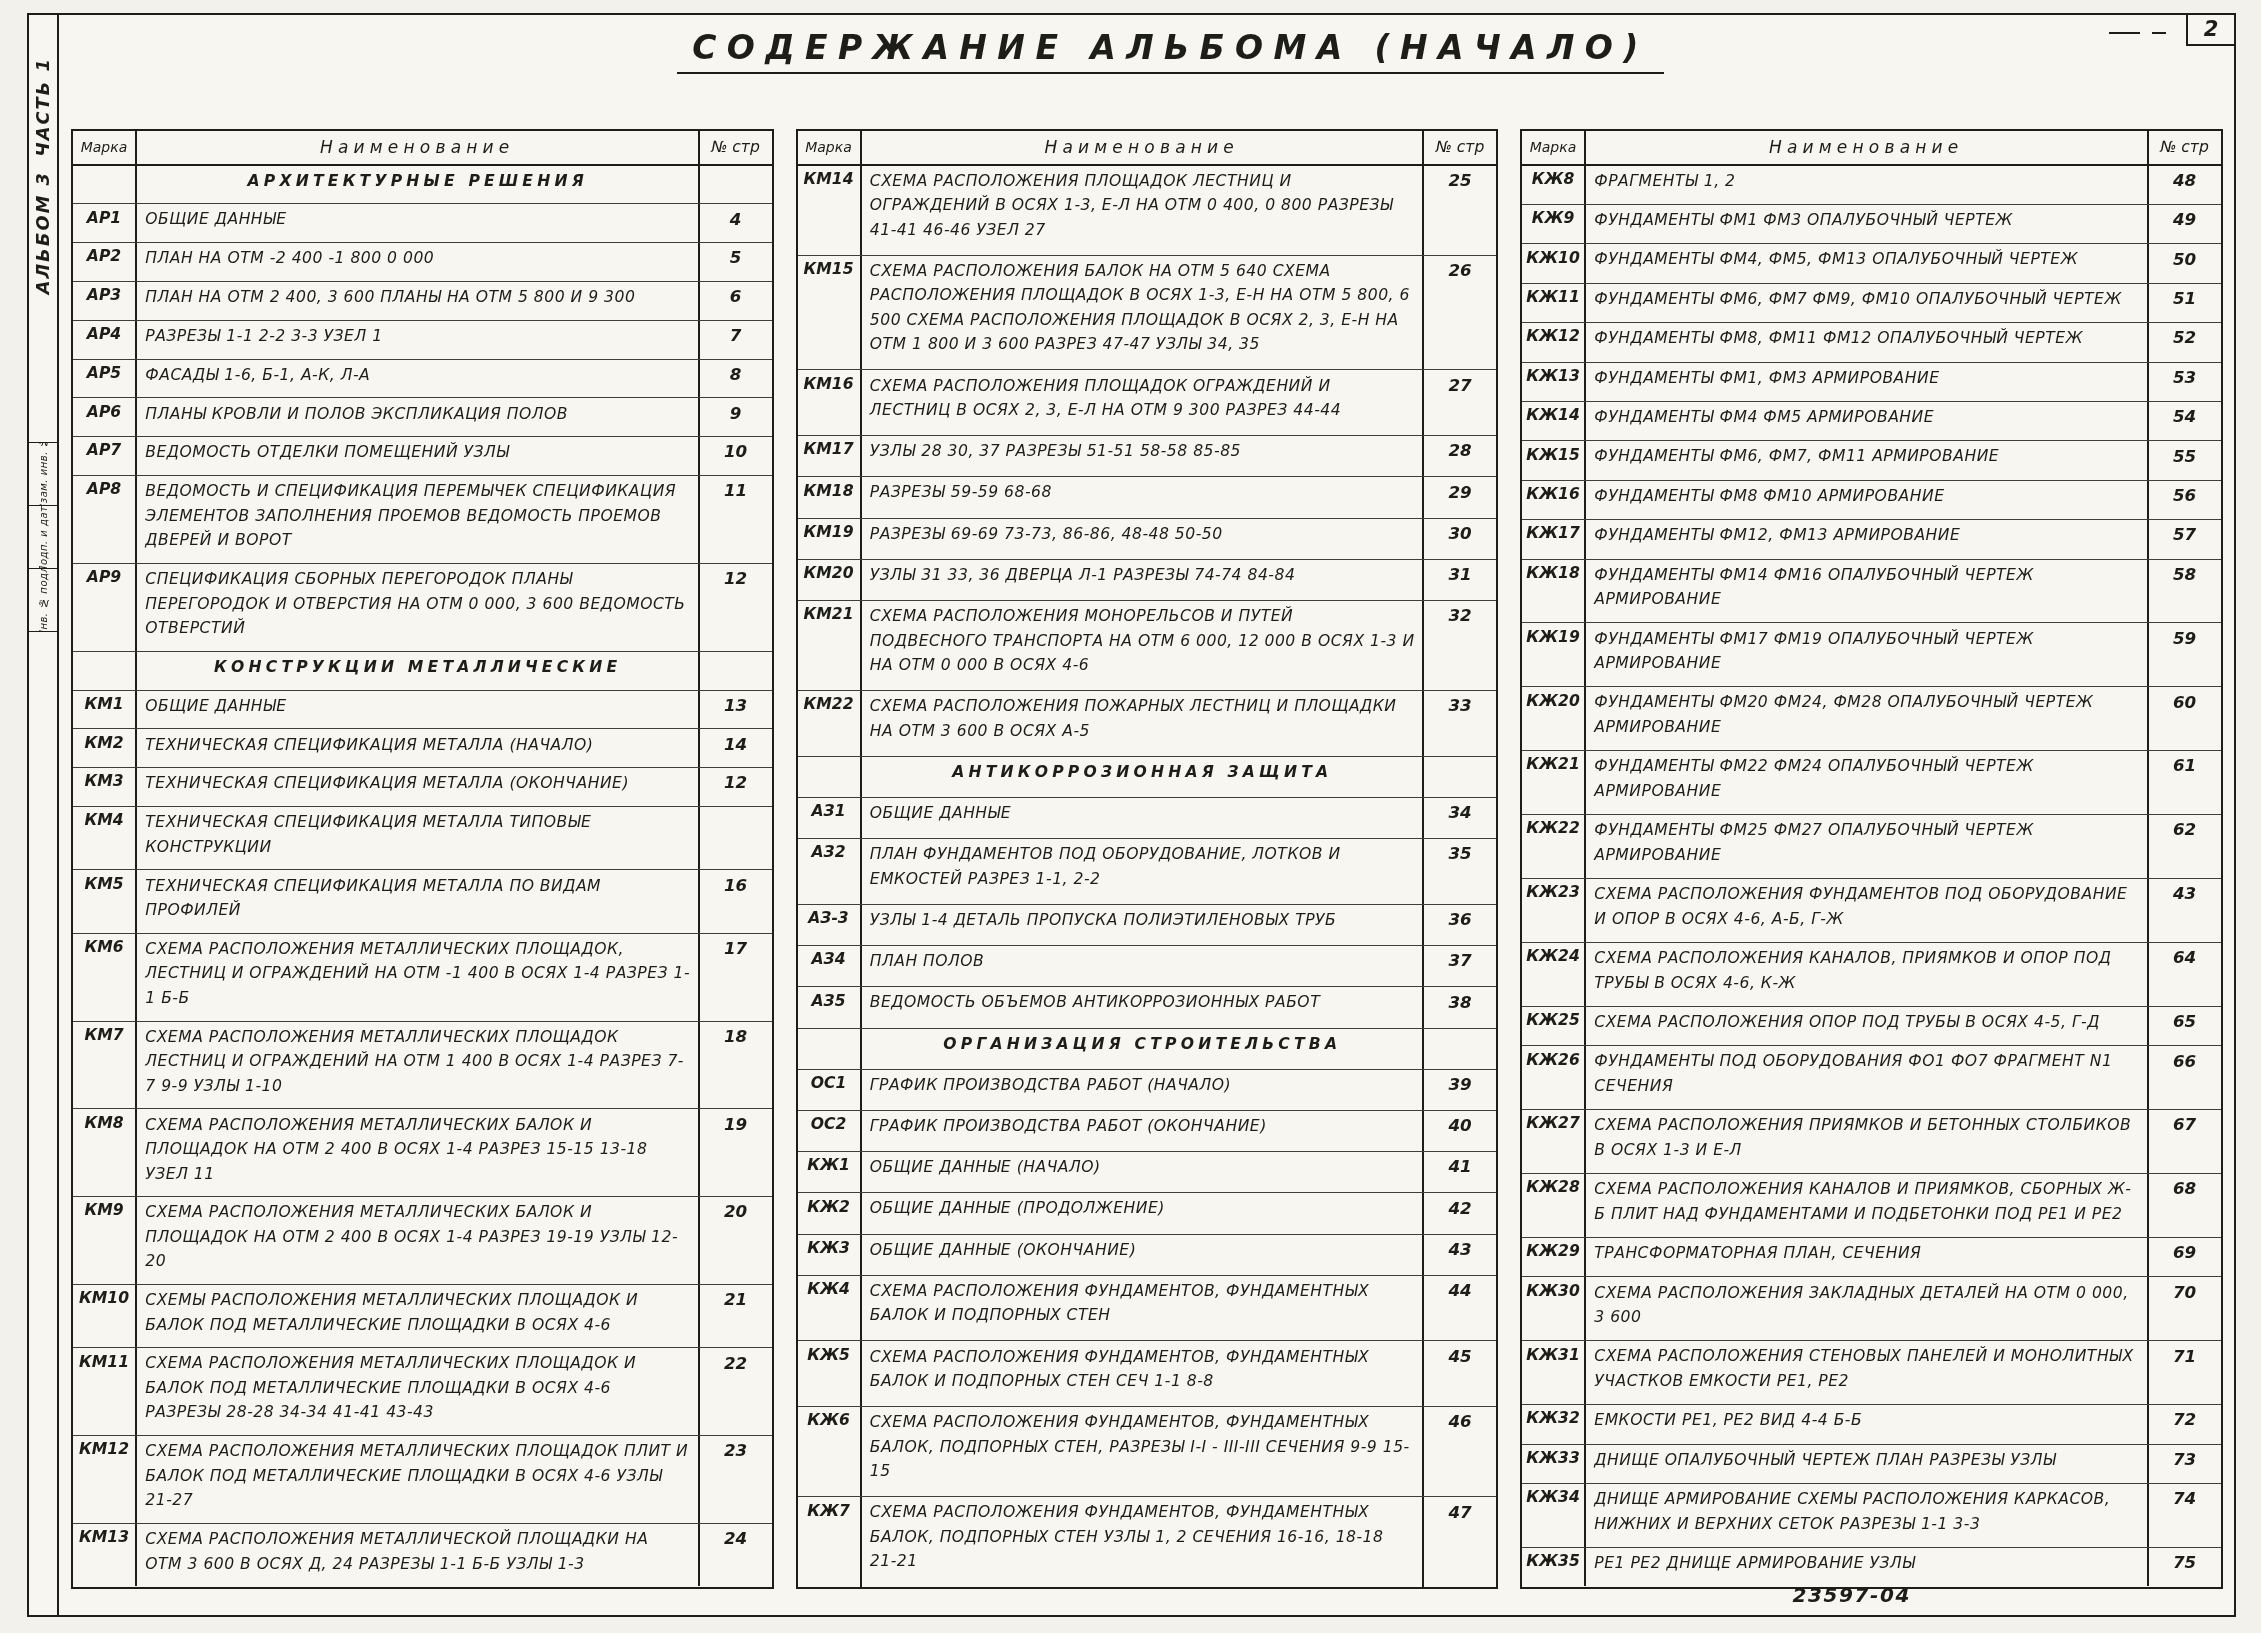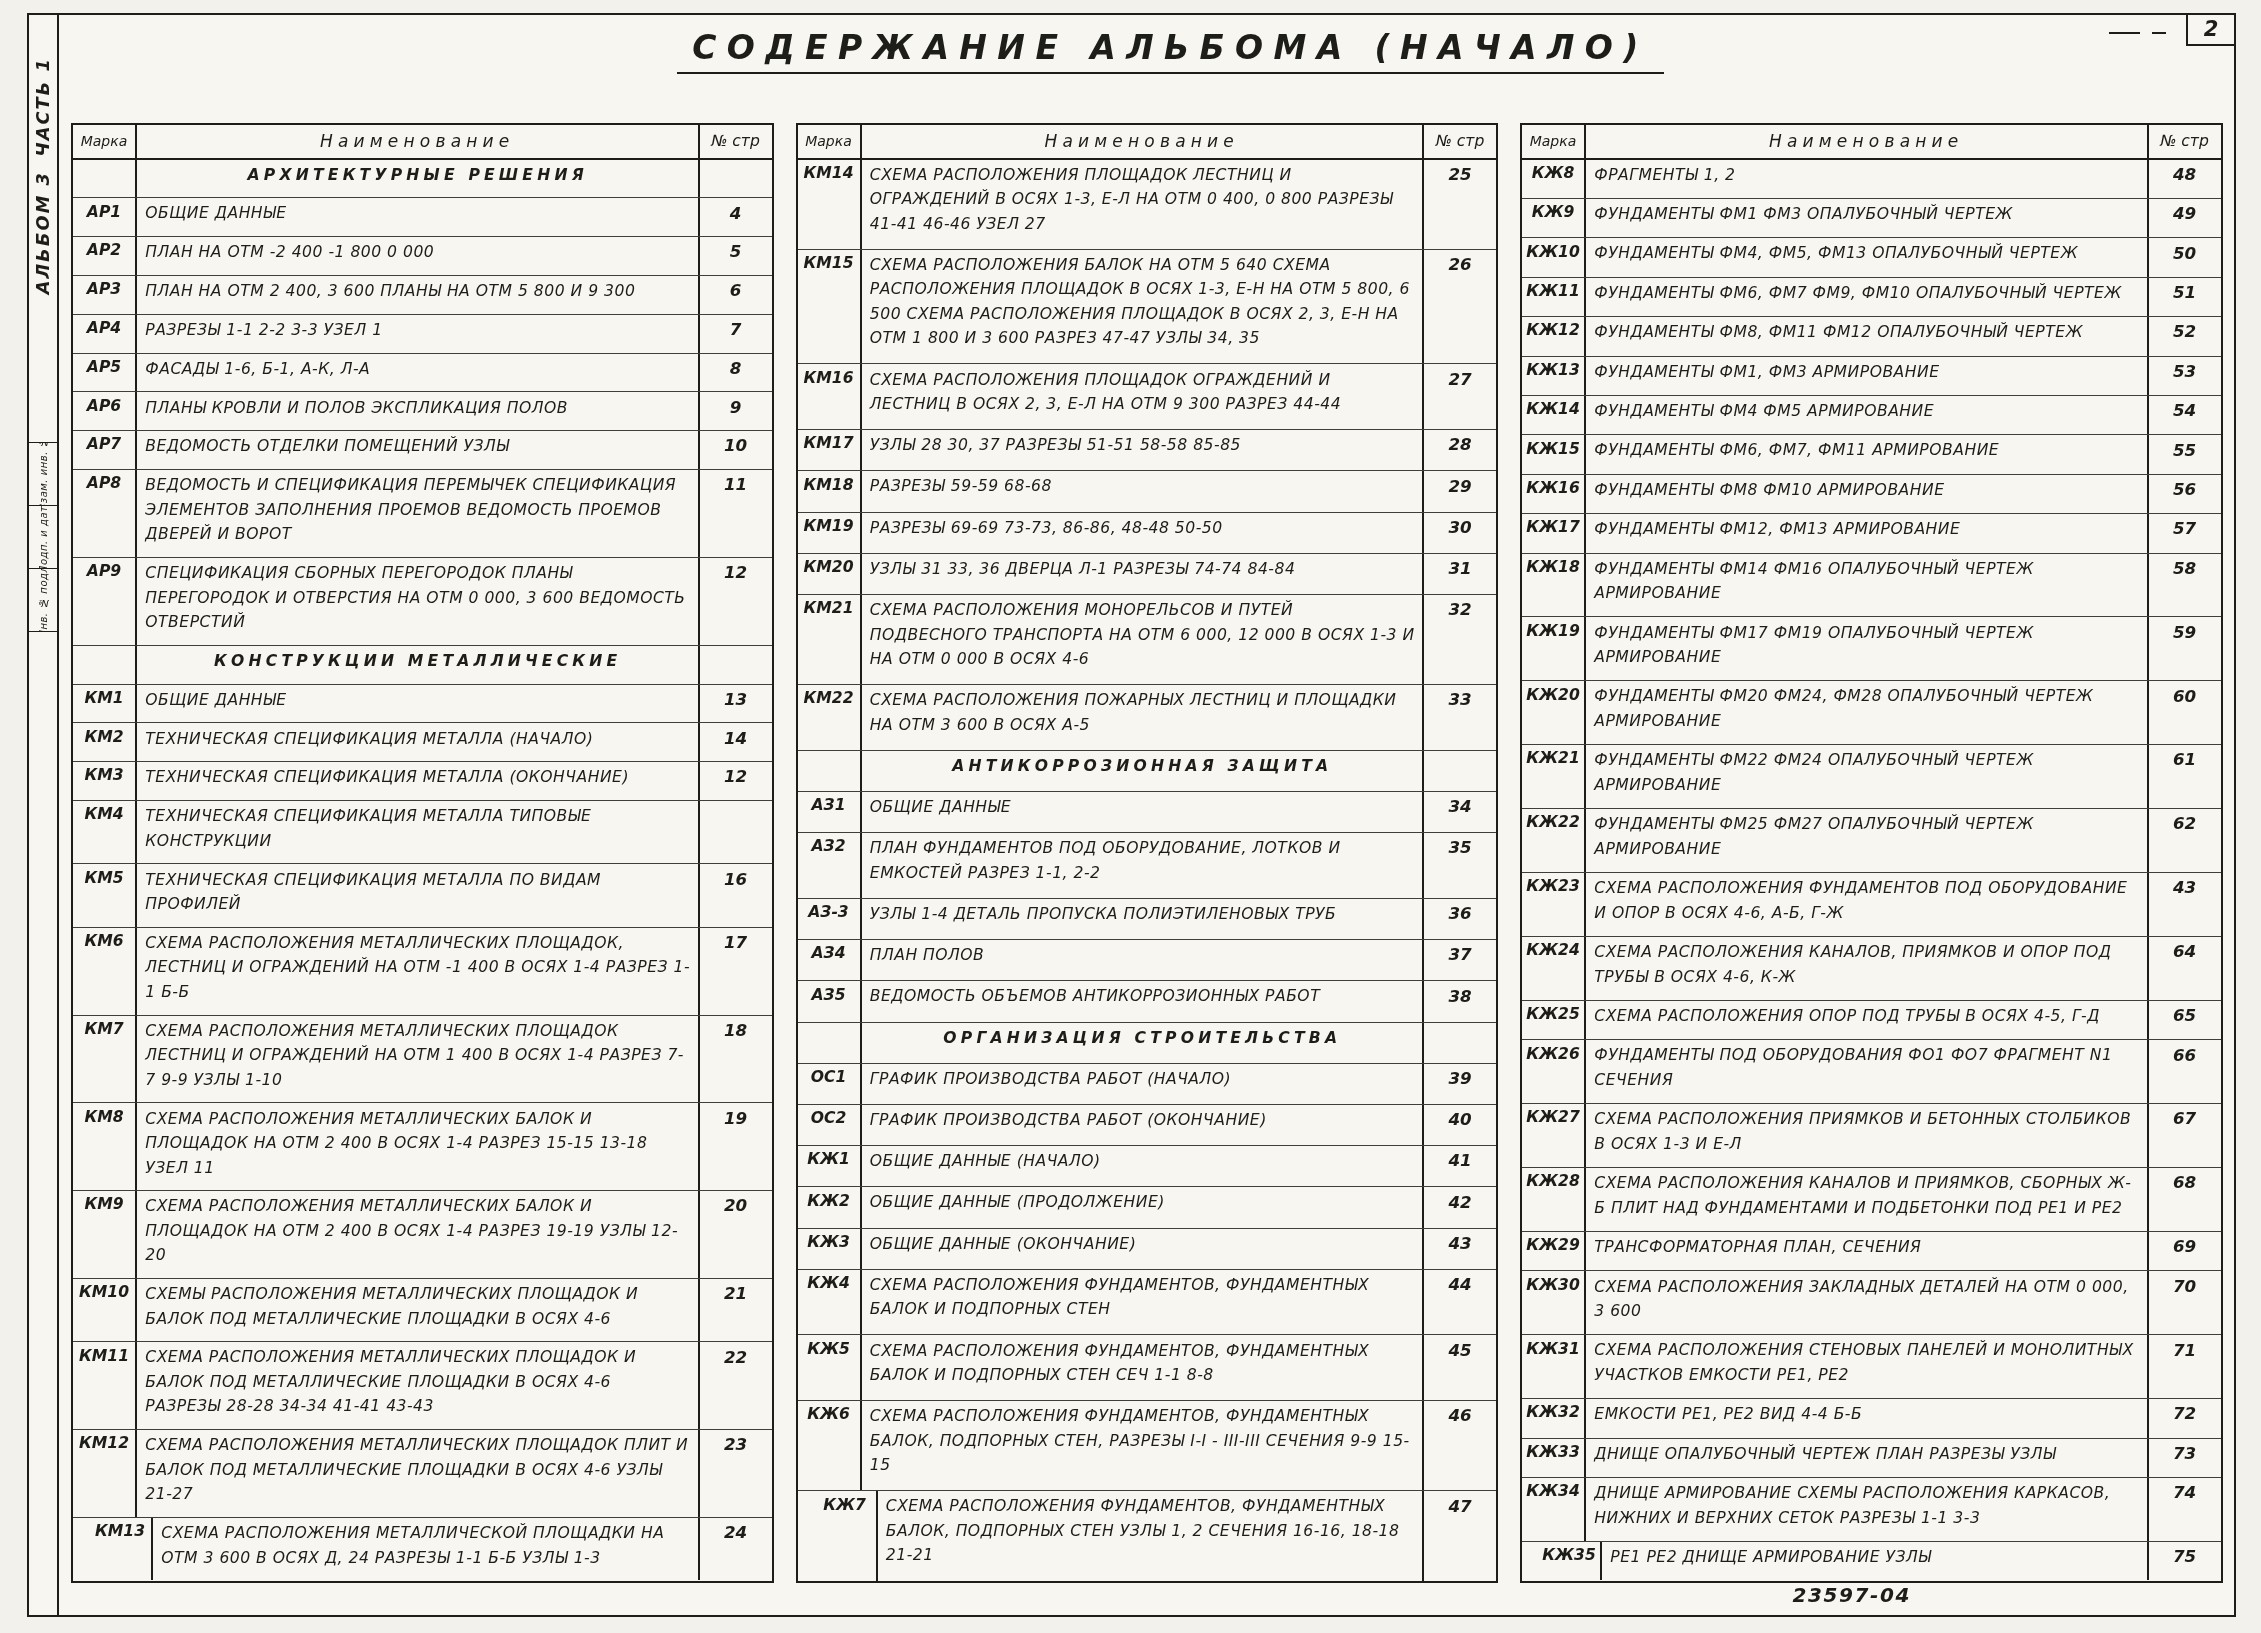--- a/index.html
+++ b/index.html
@@ -82,21 +82,21 @@
     font-style: italic;
     font-weight: 600;
     letter-spacing: 10.4px;
     border-bottom: 2.6px solid #1d1d1a;
     padding: 0 15.6px 5.2px 15.6px;
     white-space: nowrap;
   }
 
   .tables {
     position: absolute;
-    left: 42px; right: 11.5px; top: 108px;
+    left: 42px; right: 11.5px; top: 114px;
     height: 1460px;
     display: flex;
     gap: 22px;
   }
   .toc-col {
     flex: 1 1 0;
     border: 2.1px solid #1d1d1a;
     display: flex;
     flex-direction: column;
     box-sizing: border-box;
@@ -118,21 +118,21 @@
   .hdr-cell.page { border-left: 2.1px solid #1d1d1a; }
 
   .rows { flex: 1 1 auto; display: flex; flex-direction: column; }
 
   .entry-row, .section-row {
     display: grid;
     grid-template-columns: 64px 1fr 74px;
     border-bottom: 1px solid rgba(29,29,26,0.85);
     flex: 1 1 auto;
   }
-  .rows > :last-child { border-bottom: none; margin-left: 16px; }
+  .rows > :last-child { border-bottom: none; }
 
   .cell { box-sizing: border-box; }
   .cell.mark {
     border-right: 2.1px solid #1d1d1a;
     font-style: italic; font-weight: 600;
     font-size: 15.6px;
     padding-top: 4.2px;
     text-align: center;
   }
   .cell.name {

